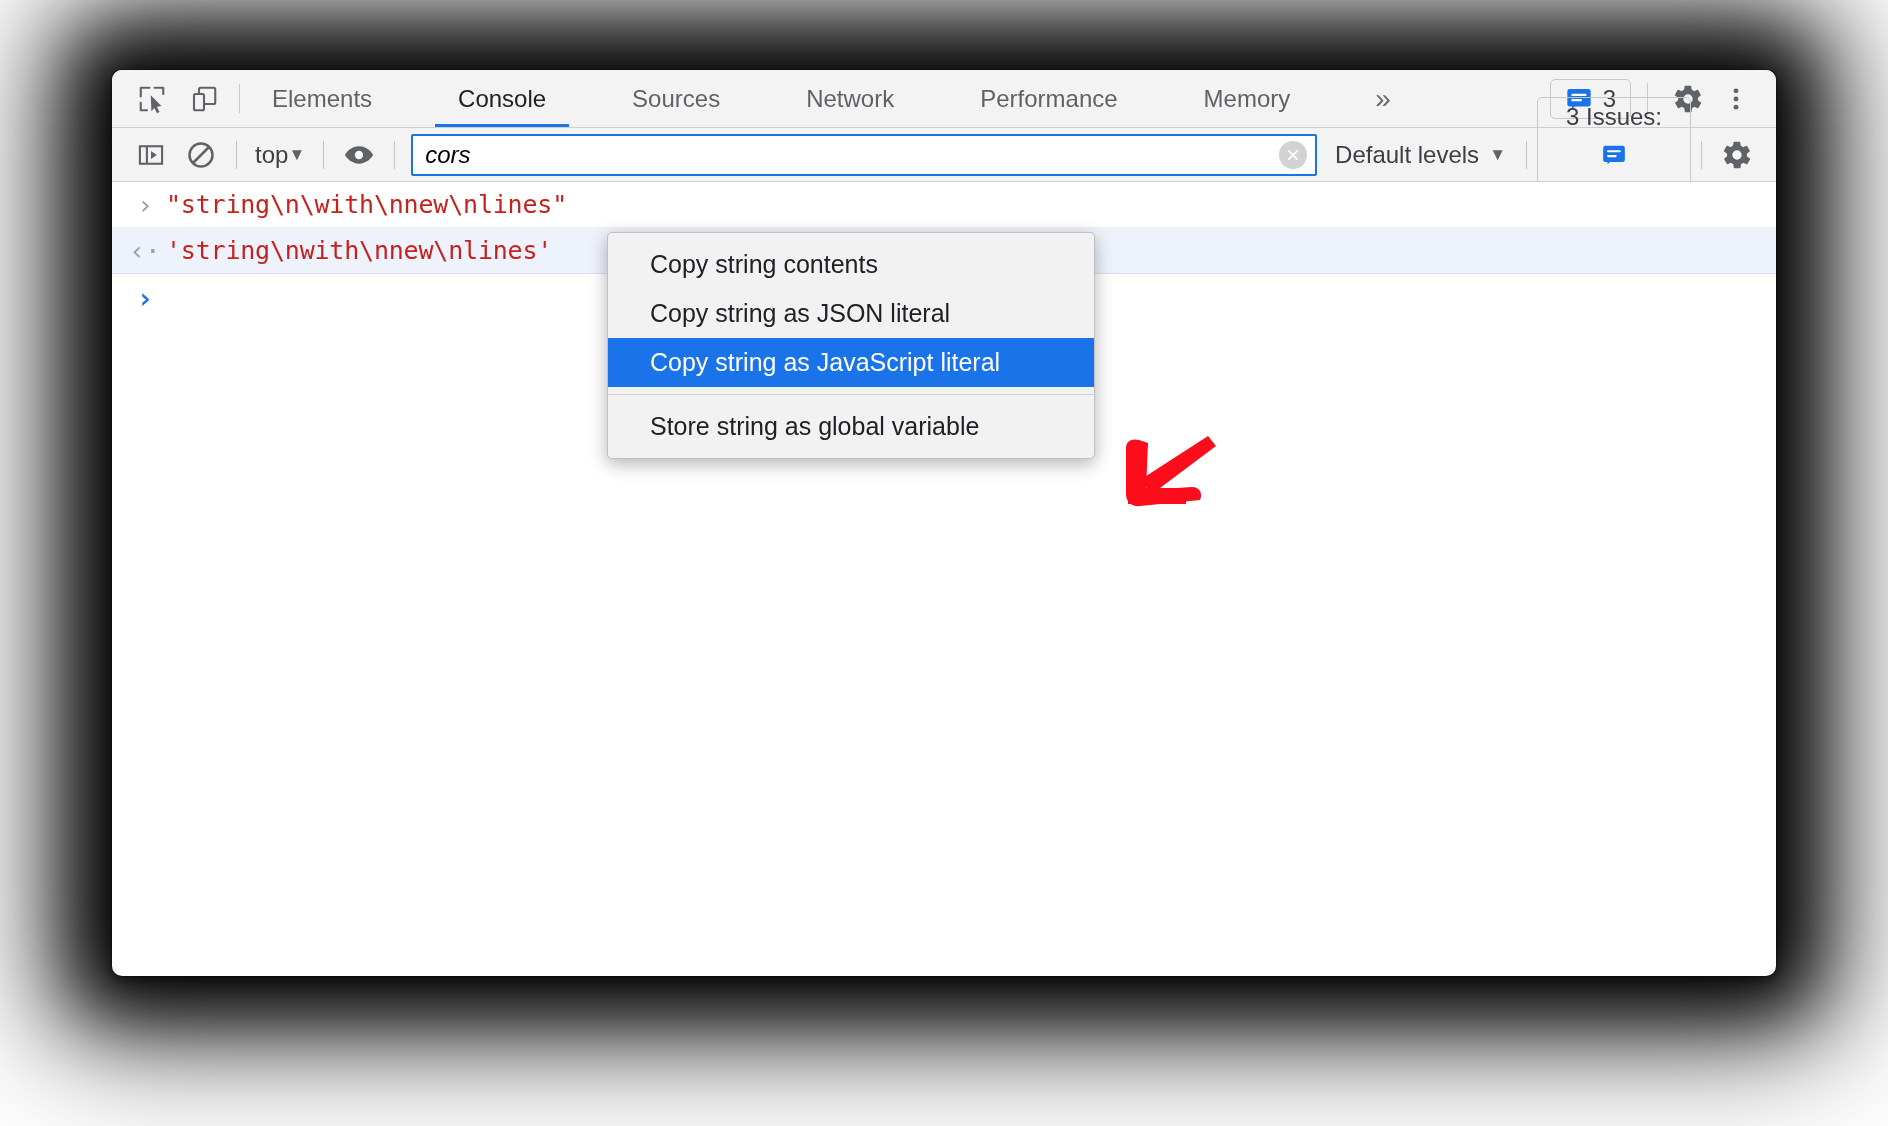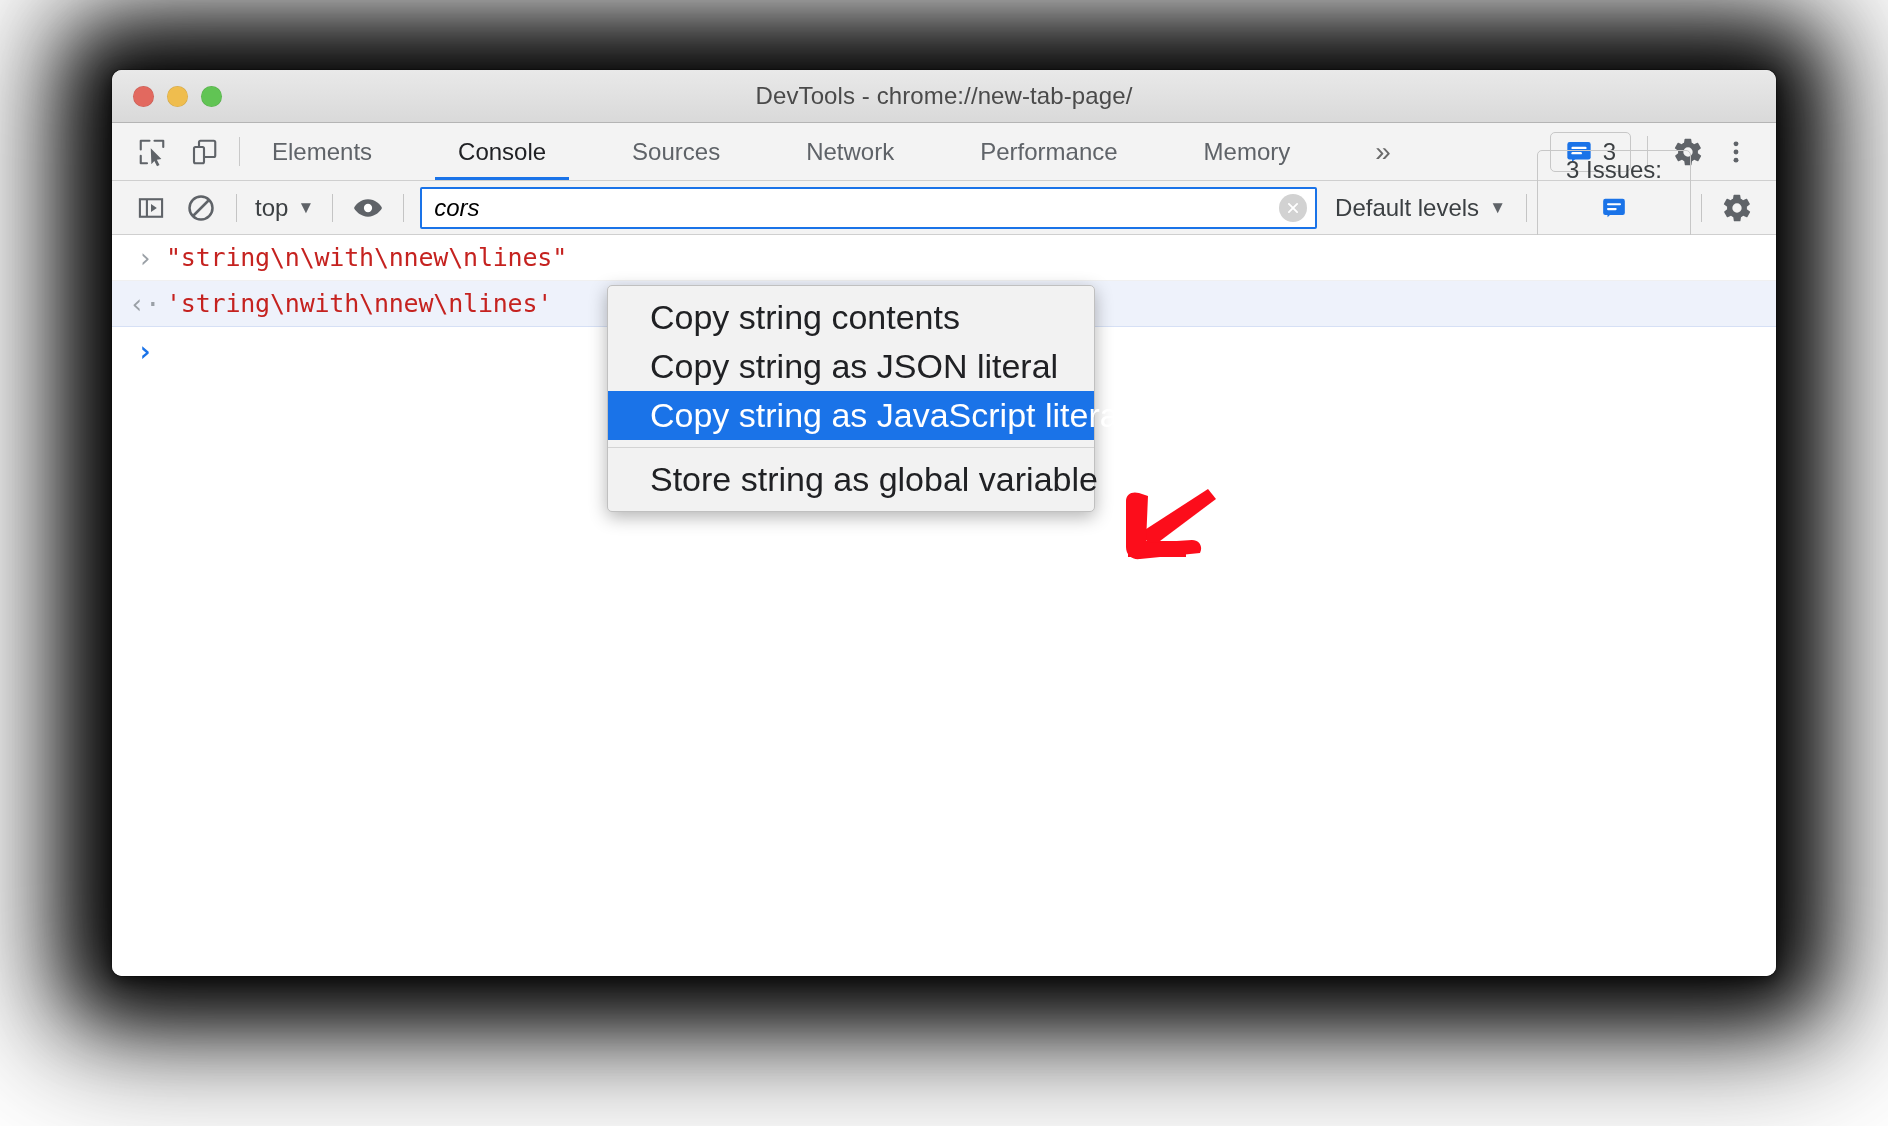--- a/index.html
+++ b/index.html
@@ -126,21 +126,21 @@
     display: flex; align-items: center;
     padding: 0 14px;
   }
   .fb-btn {
     width: 50px; height: 40px;
     display: flex; align-items: center; justify-content: center;
     cursor: pointer;
   }
   .fb-sep { width: 1px; height: 28px; background: #c4c4c4; margin: 0 10px; }
   .ctx-select {
-    display: flex; align-items: center; gap: 9px;
+    display: flex; align-items: center; 
     font-size: 24px; color: #3c4043;
     padding: 0 8px;
     cursor: pointer;
   }
   .caret { font-size: 17px; color: #5f6368; }
   .search-wrap {
     position: relative;
     flex: 1;
     margin: 0 8px 0 6px;
     height: 42px;
@@ -237,21 +237,21 @@
     border-radius: 5px;
     box-shadow: 0 5px 18px rgba(0,0,0,0.3);
     padding: 7px 0 7px 0;
     font-family: "Liberation Sans", sans-serif;
     z-index: 30;
   }
   .mi {
     height: 49px;
     display: flex; align-items: center;
     padding-left: 42px;
-    font-size: 34px;
+    font-size: 25px;
     color: #202124;
     cursor: pointer;
     white-space: nowrap;
   }
   .mi.selected { background: #1a73e8; color: #ffffff; }
   .mi-sep { height: 1px; background: #d3d3d3; margin: 7px 0; }
 
   
   .arrow {
     position: absolute;
@@ -260,28 +260,20 @@
     z-index: 50;
     pointer-events: none;
   }
 </style>
 </head>
 <body>
 
 <div class="stage">
   <div class="window">
 
-    <div class="titlebar">
-      <div class="traffic">
-        <div class="light red"></div>
-        <div class="light yellow"></div>
-        <div class="light green"></div>
-      </div>
-      <div class="title-text">DevTools - chrome://new-tab-page/</div>
-    </div>
 
     <div class="tabbar">
       <div class="tb-icon">
         <svg width="30" height="30" viewBox="0 0 24 24">
           <path d="M3 3h7M3 3v7M21 3h-7M21 3v5M3 21h5M3 21v-6" stroke="#5f6368" stroke-width="1.7" fill="none" stroke-linecap="round"></path>
           <path d="M11 9l8.5 8.5-3.6.7 2.1 4.1-2 1-2.1-4.1-2.4 2.6z" fill="#5f6368"></path>
         </svg>
       </div>
       <div class="tb-icon">
         <svg width="30" height="30" viewBox="0 0 24 24">

